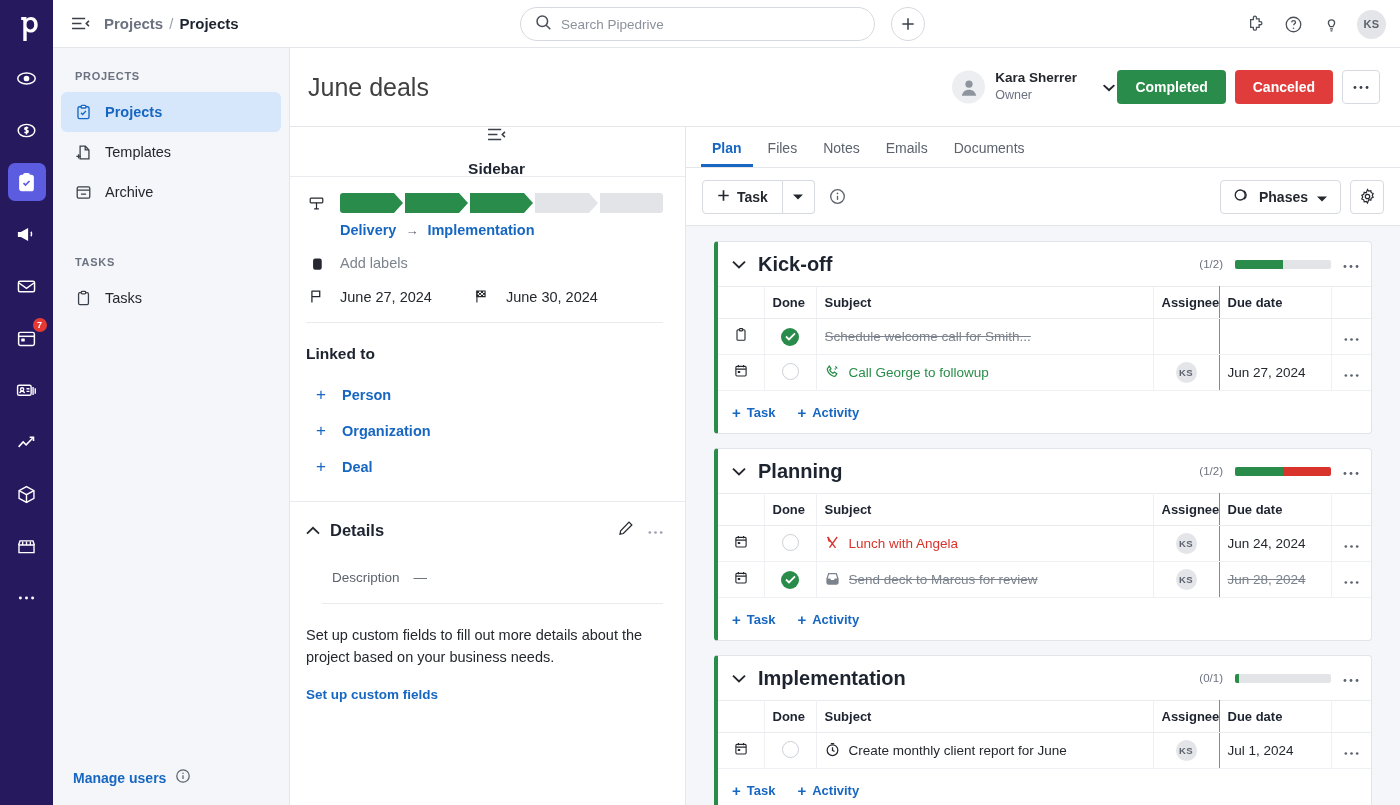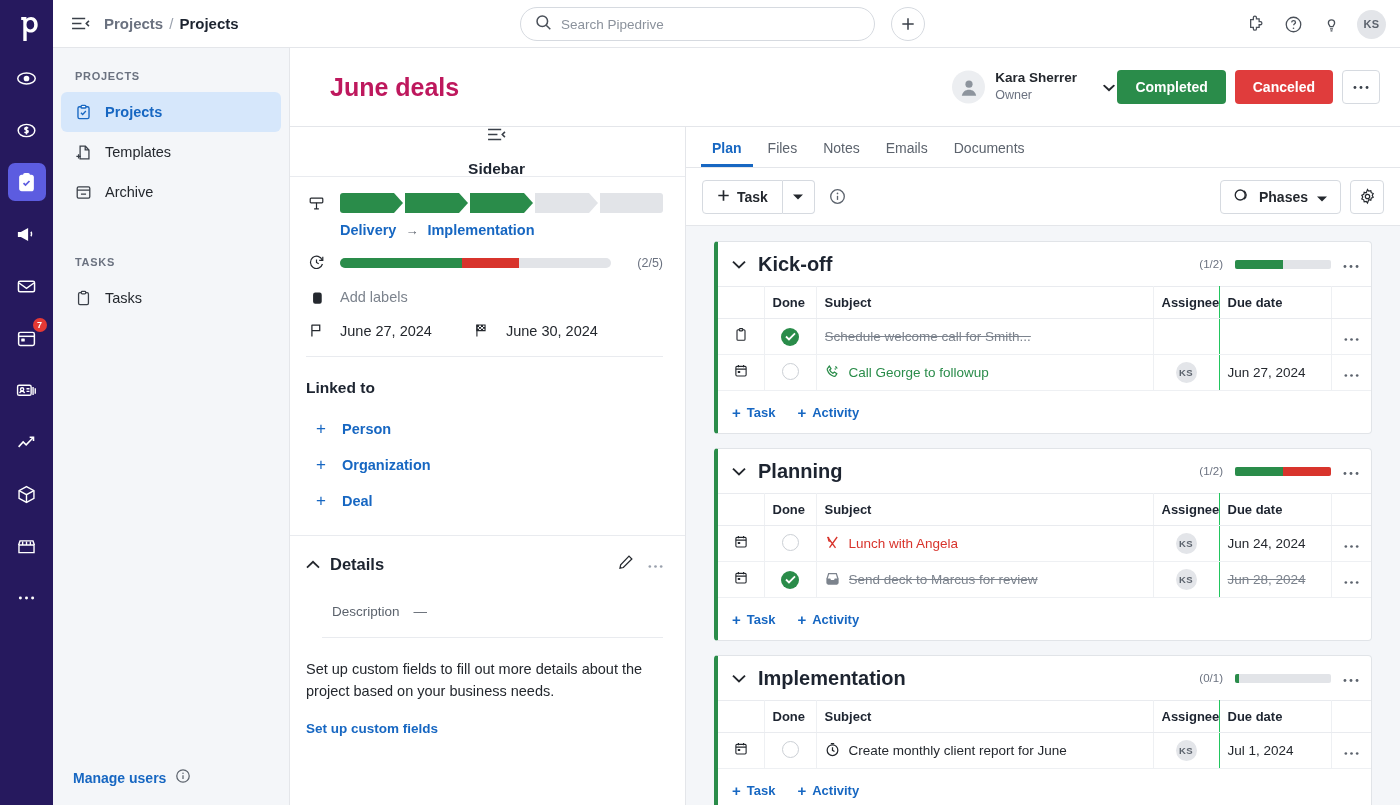--- a/index.html
+++ b/index.html
@@ -104,21 +104,21 @@
   }
   .manage-users a { color: #1767c2; font-size: 14px; font-weight: bold; text-decoration: none; cursor: pointer; }
 
   
   .titleband {
     position: absolute; left: 290px; top: 48px;
     width: 1110px; height: 79px; background: #fff;
     border-bottom: 1px solid #e4e6ea;
     display: flex; align-items: center;
   }
-  .proj-title { font-size: 25px; font-weight: bold; color: #be185d; margin-left: 40px; cursor: pointer; }
+  .proj-title { font-size: 25px; font-weight: normal; color: #404040; margin-left: 18px; cursor: pointer; }
   .owner-block {
     position: absolute; right: 285px; top: 50%; transform: translateY(-50%);
     display: flex; align-items: center; gap: 10px;
   }
   .owner-av {
     width: 33px; height: 33px; border-radius: 50%; background: #eceef1;
     display: flex; align-items: center; justify-content: center;
   }
   .owner-name { font-size: 13.5px; font-weight: bold; color: #24282e; line-height: 1.35; }
   .owner-role { font-size: 12.5px; color: #6b7280; line-height: 1.35; }
@@ -571,34 +571,20 @@
             </div>
           </div>
       </div>
 
       <div class="stagelinks">
         <a>Delivery</a>
         <span class="arrowsep">→</span>
         <a>Implementation</a>
       </div>
 
-      <div class="sp-row">
-        <span class="sp-ic">
-          <svg width="17" height="17" viewBox="0 0 20 20" fill="none" stroke="#24282e" stroke-width="1.4">
-              <path d="M16.8 7.2A7.2 7.2 0 1017 11.8"></path>
-              <path d="M17.4 3.2v4.2h-4.2"></path>
-              <path d="M10 6.4V10l2.6 1.6"></path>
-            </svg>
-        </span>
-        <div class="taskprog" id="taskprog">
-            <div style="width: 45%; background: rgb(42, 140, 74); height: 100%;"></div>
-            <div style="width: 21%; background: rgb(216, 52, 44); height: 100%;"></div>
-          </div>
-        <span class="tp-count">(2/5)</span>
-      </div>
 
       <div class="sp-row">
         <span class="sp-ic">
           <svg width="17" height="17" viewBox="0 0 20 20" fill="#24282e">
               <path d="M2.9 11.4l5.7-5.7a2.6 2.6 0 013.7 0l3.5 3.5a2.6 2.6 0 010 3.7l-5.7 5.7a2.6 2.6 0 01-3.7 0l-3.5-3.5a2.6 2.6 0 010-3.7z" transform="rotate(-45 10 10)"></path>
             </svg>
         </span>
         <span class="addlabels">Add labels</span>
       </div>
 

